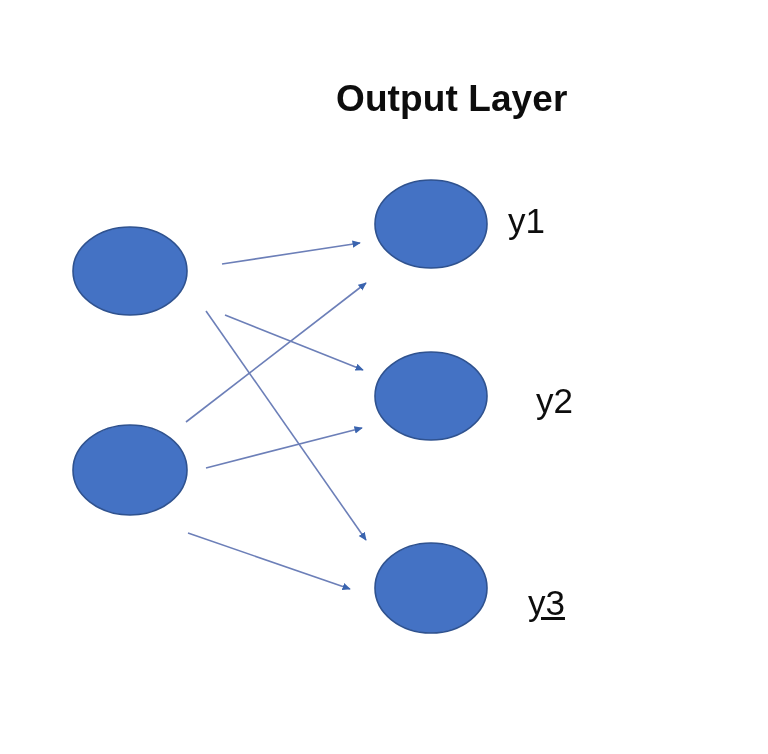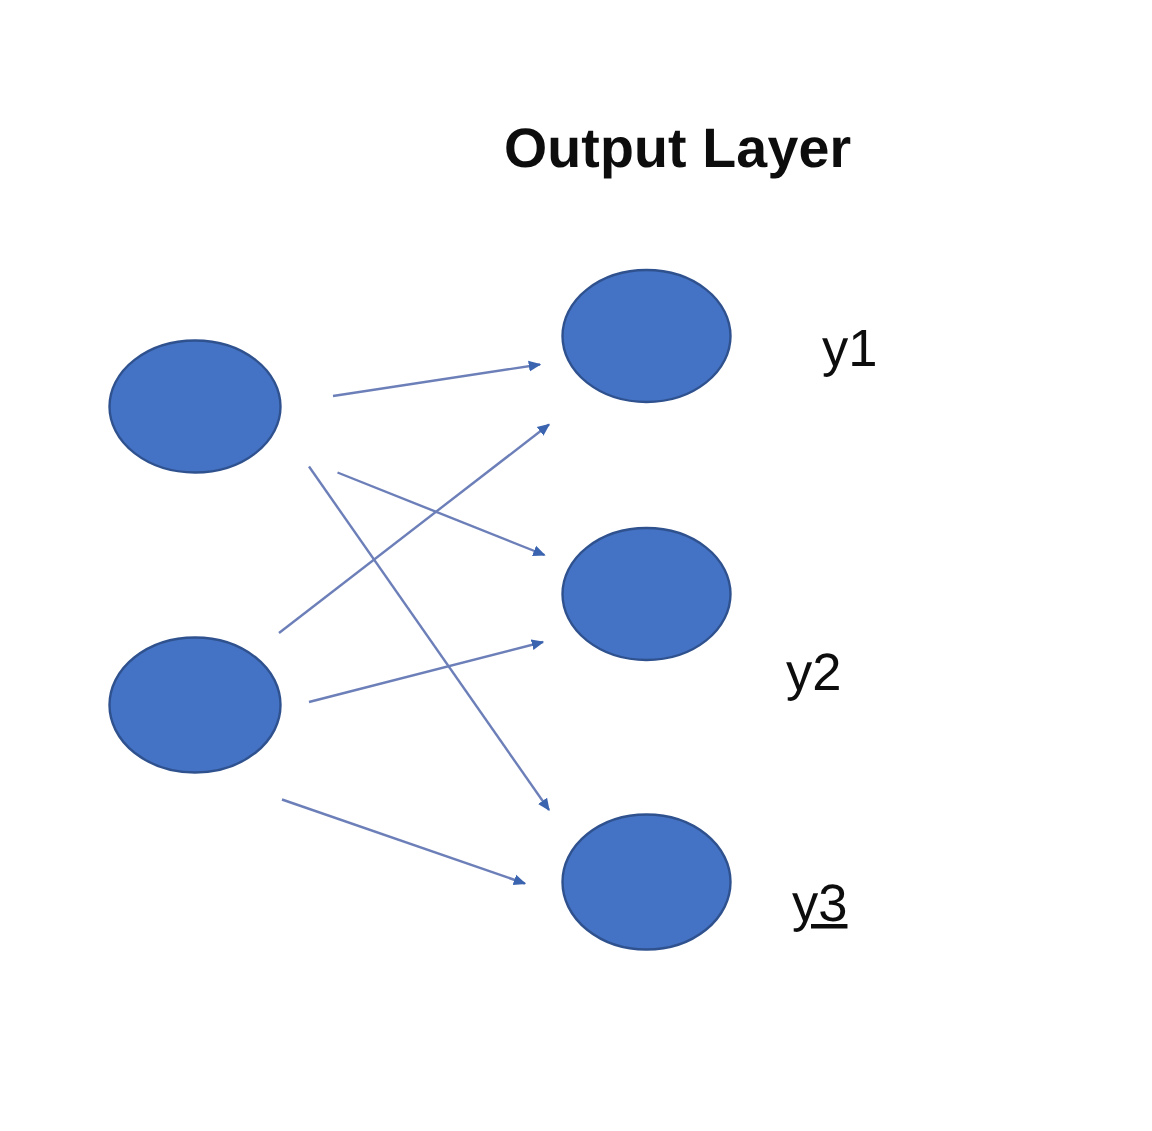--- a/index.html
+++ b/index.html
@@ -74,18 +74,18 @@
     <g id="output-node-layer">
         <ellipse cx="431" cy="224" rx="56" ry="44" fill="#4472C4" stroke="#2F528F" stroke-width="1.6"></ellipse>
         <ellipse cx="431" cy="396" rx="56" ry="44" fill="#4472C4" stroke="#2F528F" stroke-width="1.6"></ellipse>
         <ellipse cx="431" cy="588" rx="56" ry="45" fill="#4472C4" stroke="#2F528F" stroke-width="1.6"></ellipse>
       </g>
   </svg>
 
   <div class="layer-title">Output Layer</div>
 
   <div id="label-layer">
-      <div class="node-label" style="left: 548px; top: 203px; margin-top: 12px;">y1</div>
-      <div class="node-label" style="left: 524px; top: 383px; margin-top: 48px;">y2</div>
+      <div class="node-label" style="left: 508px; top: 203px;">y1</div>
+      <div class="node-label" style="left: 536px; top: 383px;">y2</div>
       <div class="node-label" style="left: 528px; top: 585px; text-decoration: underline;">y3</div>
     </div>
 
 </div>
 
 </body></html>

